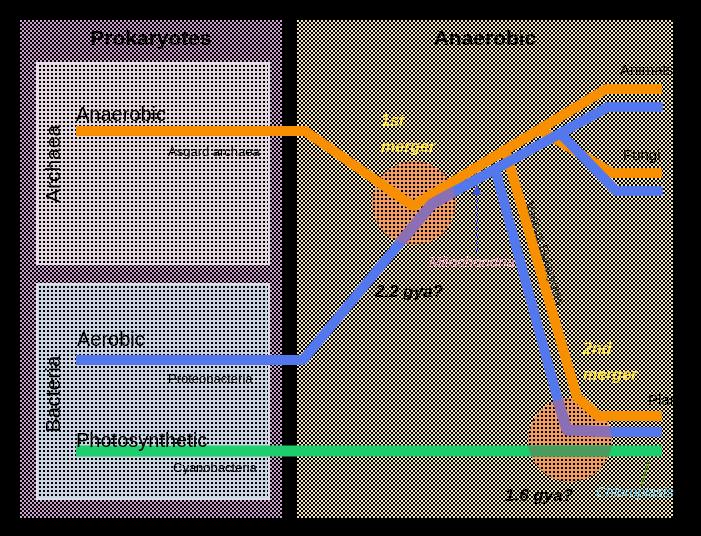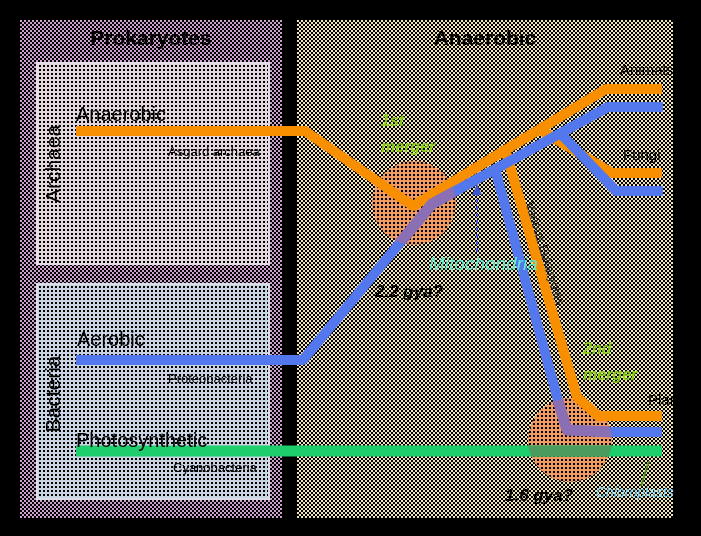--- a/index.html
+++ b/index.html
@@ -25,23 +25,23 @@
   .circle-2{left:528px;top:398px;}
   svg.lines{left:0;top:0;z-index:3;}
   .label{position:absolute;z-index:4;color:#000;white-space:nowrap;}
   .title{font-size:21px;font-weight:bold;text-align:center;}
   .title-left{left:20px;top:26px;width:262px;text-align:center;}
   .title-right{left:297px;top:26px;width:376px;}
   .group-label{font-size:21px;transform:translate(-50%,-50%) rotate(-90deg);}
   .trait{font-size:20px;}
   .taxon{font-size:13px;margin-left:8px;}
   .branch{font-size:15px;}
-  .merger-text{font-size:16px;font-weight:bold;font-style:italic;color:#84cc16;line-height:26px;}
+  .merger-text{font-size:16px;font-weight:bold;font-style:italic;color:#fde047;line-height:26px;}
   .gya{font-size:17px;font-weight:bold;font-style:italic;color:#000;}
-  .mito{font-size:19px;font-style:italic;color:#5eead4;}
+  .mito{font-size:15px;font-style:italic;color:#f9a8d4;}
   .chloro{font-size:14px;font-style:italic;color:#7dd3fc;}
   .various{font-size:12.5px;color:#2A2A2A;transform-origin:0 0;transform:rotate(73deg);}
 </style>
 </head>
 <body>
 
 <div class="abs checker panel-left"></div>
 <div class="abs checker panel-right"></div>
 
 <div class="abs dots box-archaea"></div>

